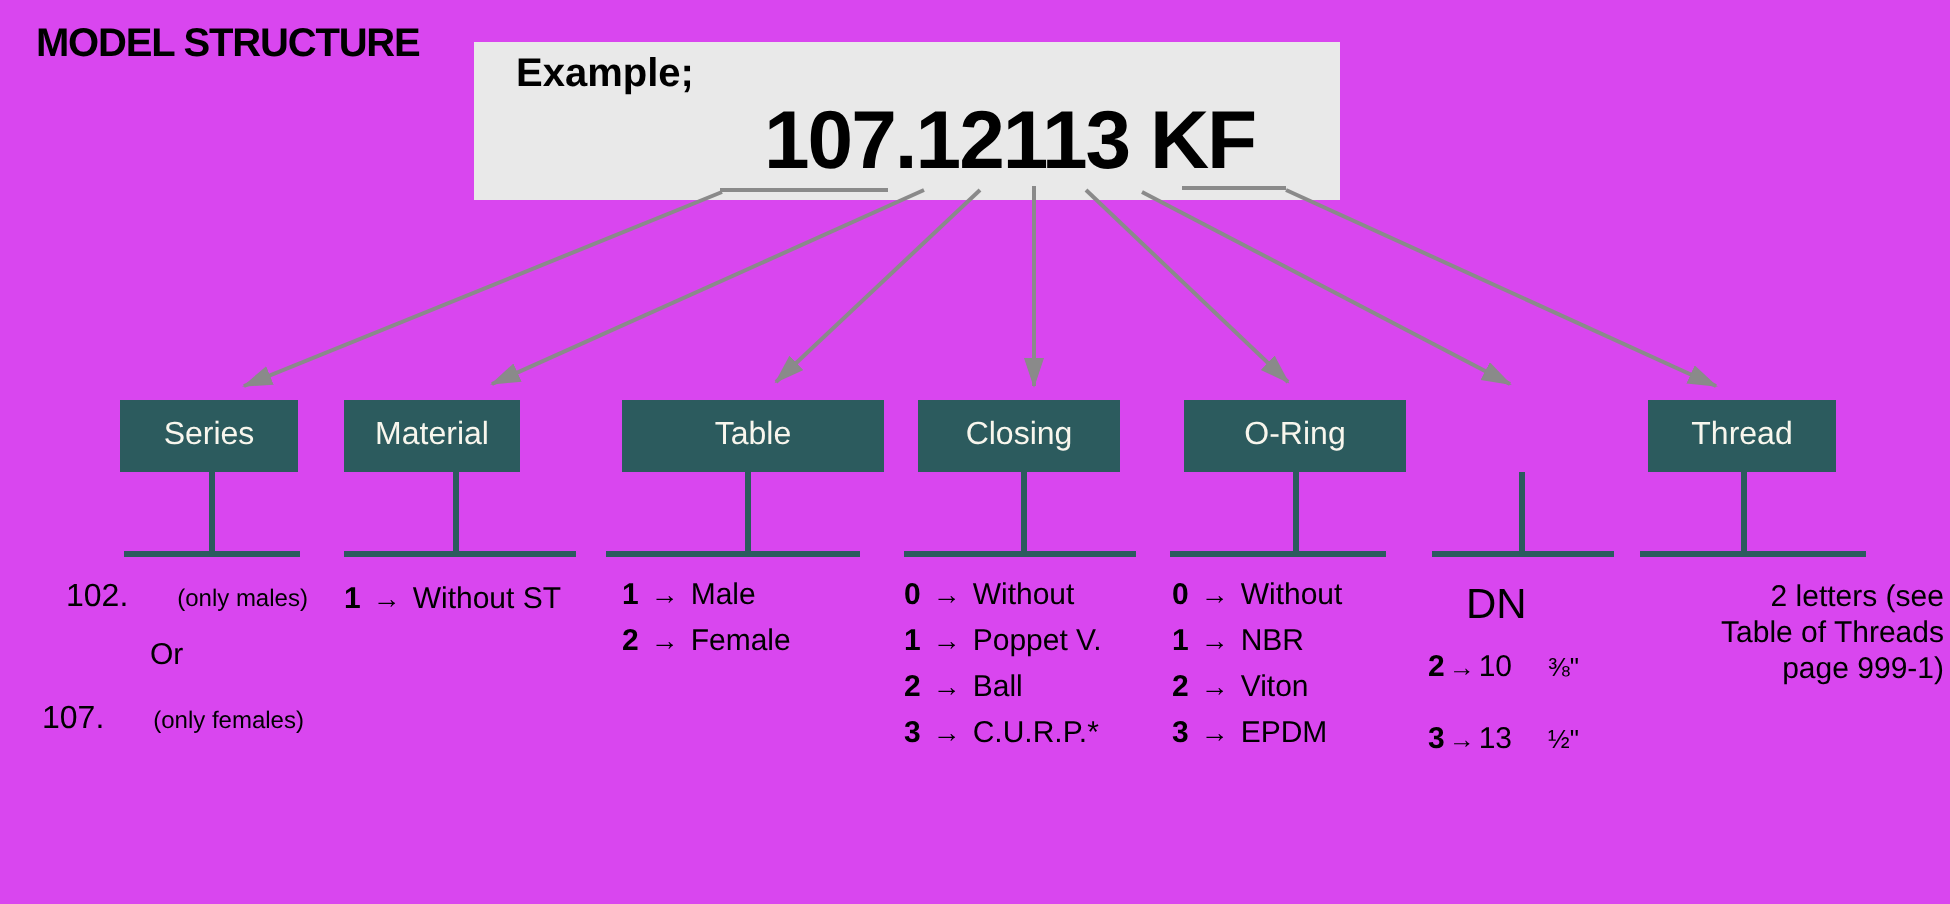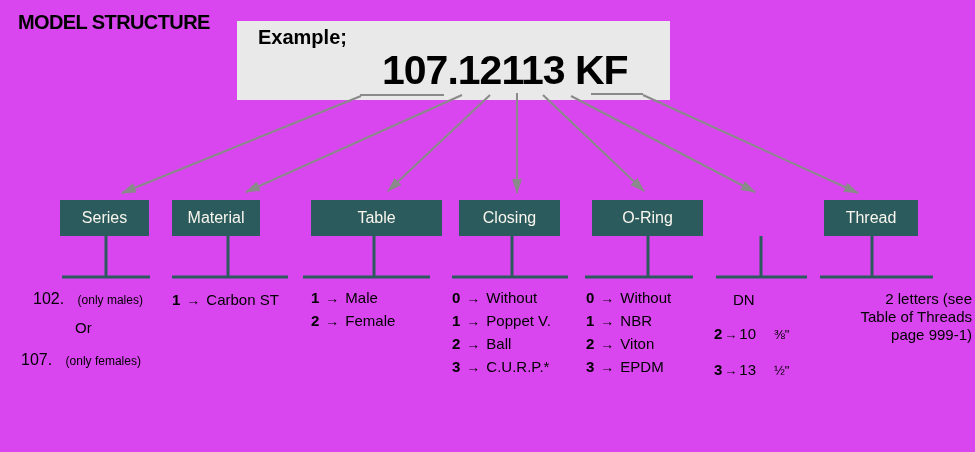--- a/index.html
+++ b/index.html
@@ -32,22 +32,22 @@
   }
   .kvcol { position:absolute; font-size:15px; }
   .kvrow { height:23px; display:flex; align-items:baseline; white-space:nowrap; }
   .k { font-weight:bold; }
   .arr { margin:0 6px; font-size:14px; }
   .v { }
   .series-l1 { position:absolute; left:33px; top:290px; white-space:nowrap; }
   .series-or { position:absolute; left:75px; top:319px; font-size:15px; }
   .series-l2 { position:absolute; left:21px; top:351px; white-space:nowrap; }
   .s-big { font-size:16px; }
-  .s-note { font-size:12px; margin-left:9px; }
-  .dn { position:absolute; left:733px; top:291px; font-size:15px; }
+  .s-note { font-size:12px; margin-left:20px; }
+  .dn { position:absolute; left:733px; top:291px; font-size:21px; }
   .size-row { position:absolute; left:714px; font-size:15px; display:flex; align-items:baseline; white-space:nowrap; }
   .size-row .arr { margin:0 2px; font-size:13px; }
   .frac { margin-left:18px; font-size:13px; }
   .thread-note { position:absolute; left:822px; top:290px; font-size:15px; line-height:18px; width:150px;text-align:right; }
 </style>
 </head>
 <body>
 
 <div class="canvas">
 
@@ -106,21 +106,21 @@
   <div class="series-or">Or</div>
   <div class="series-l2">
     <span class="s-big">107.</span>
     <span class="s-note">(only females)</span>
   </div>
 
   <div class="kvcol" style="left:172px;top:291px">
     <div class="kvrow">
       <span class="k">1</span>
       <span class="arr">→</span>
-      <span class="v">Carbon ST</span>
+      <span class="v">Without ST</span>
     </div>
   </div>
 
   <div class="kvcol" style="left:311px;top:289px">
     <div class="kvrow">
       <span class="k">1</span>
       <span class="arr">→</span>
       <span class="v">Male</span>
     </div>
     <div class="kvrow">

